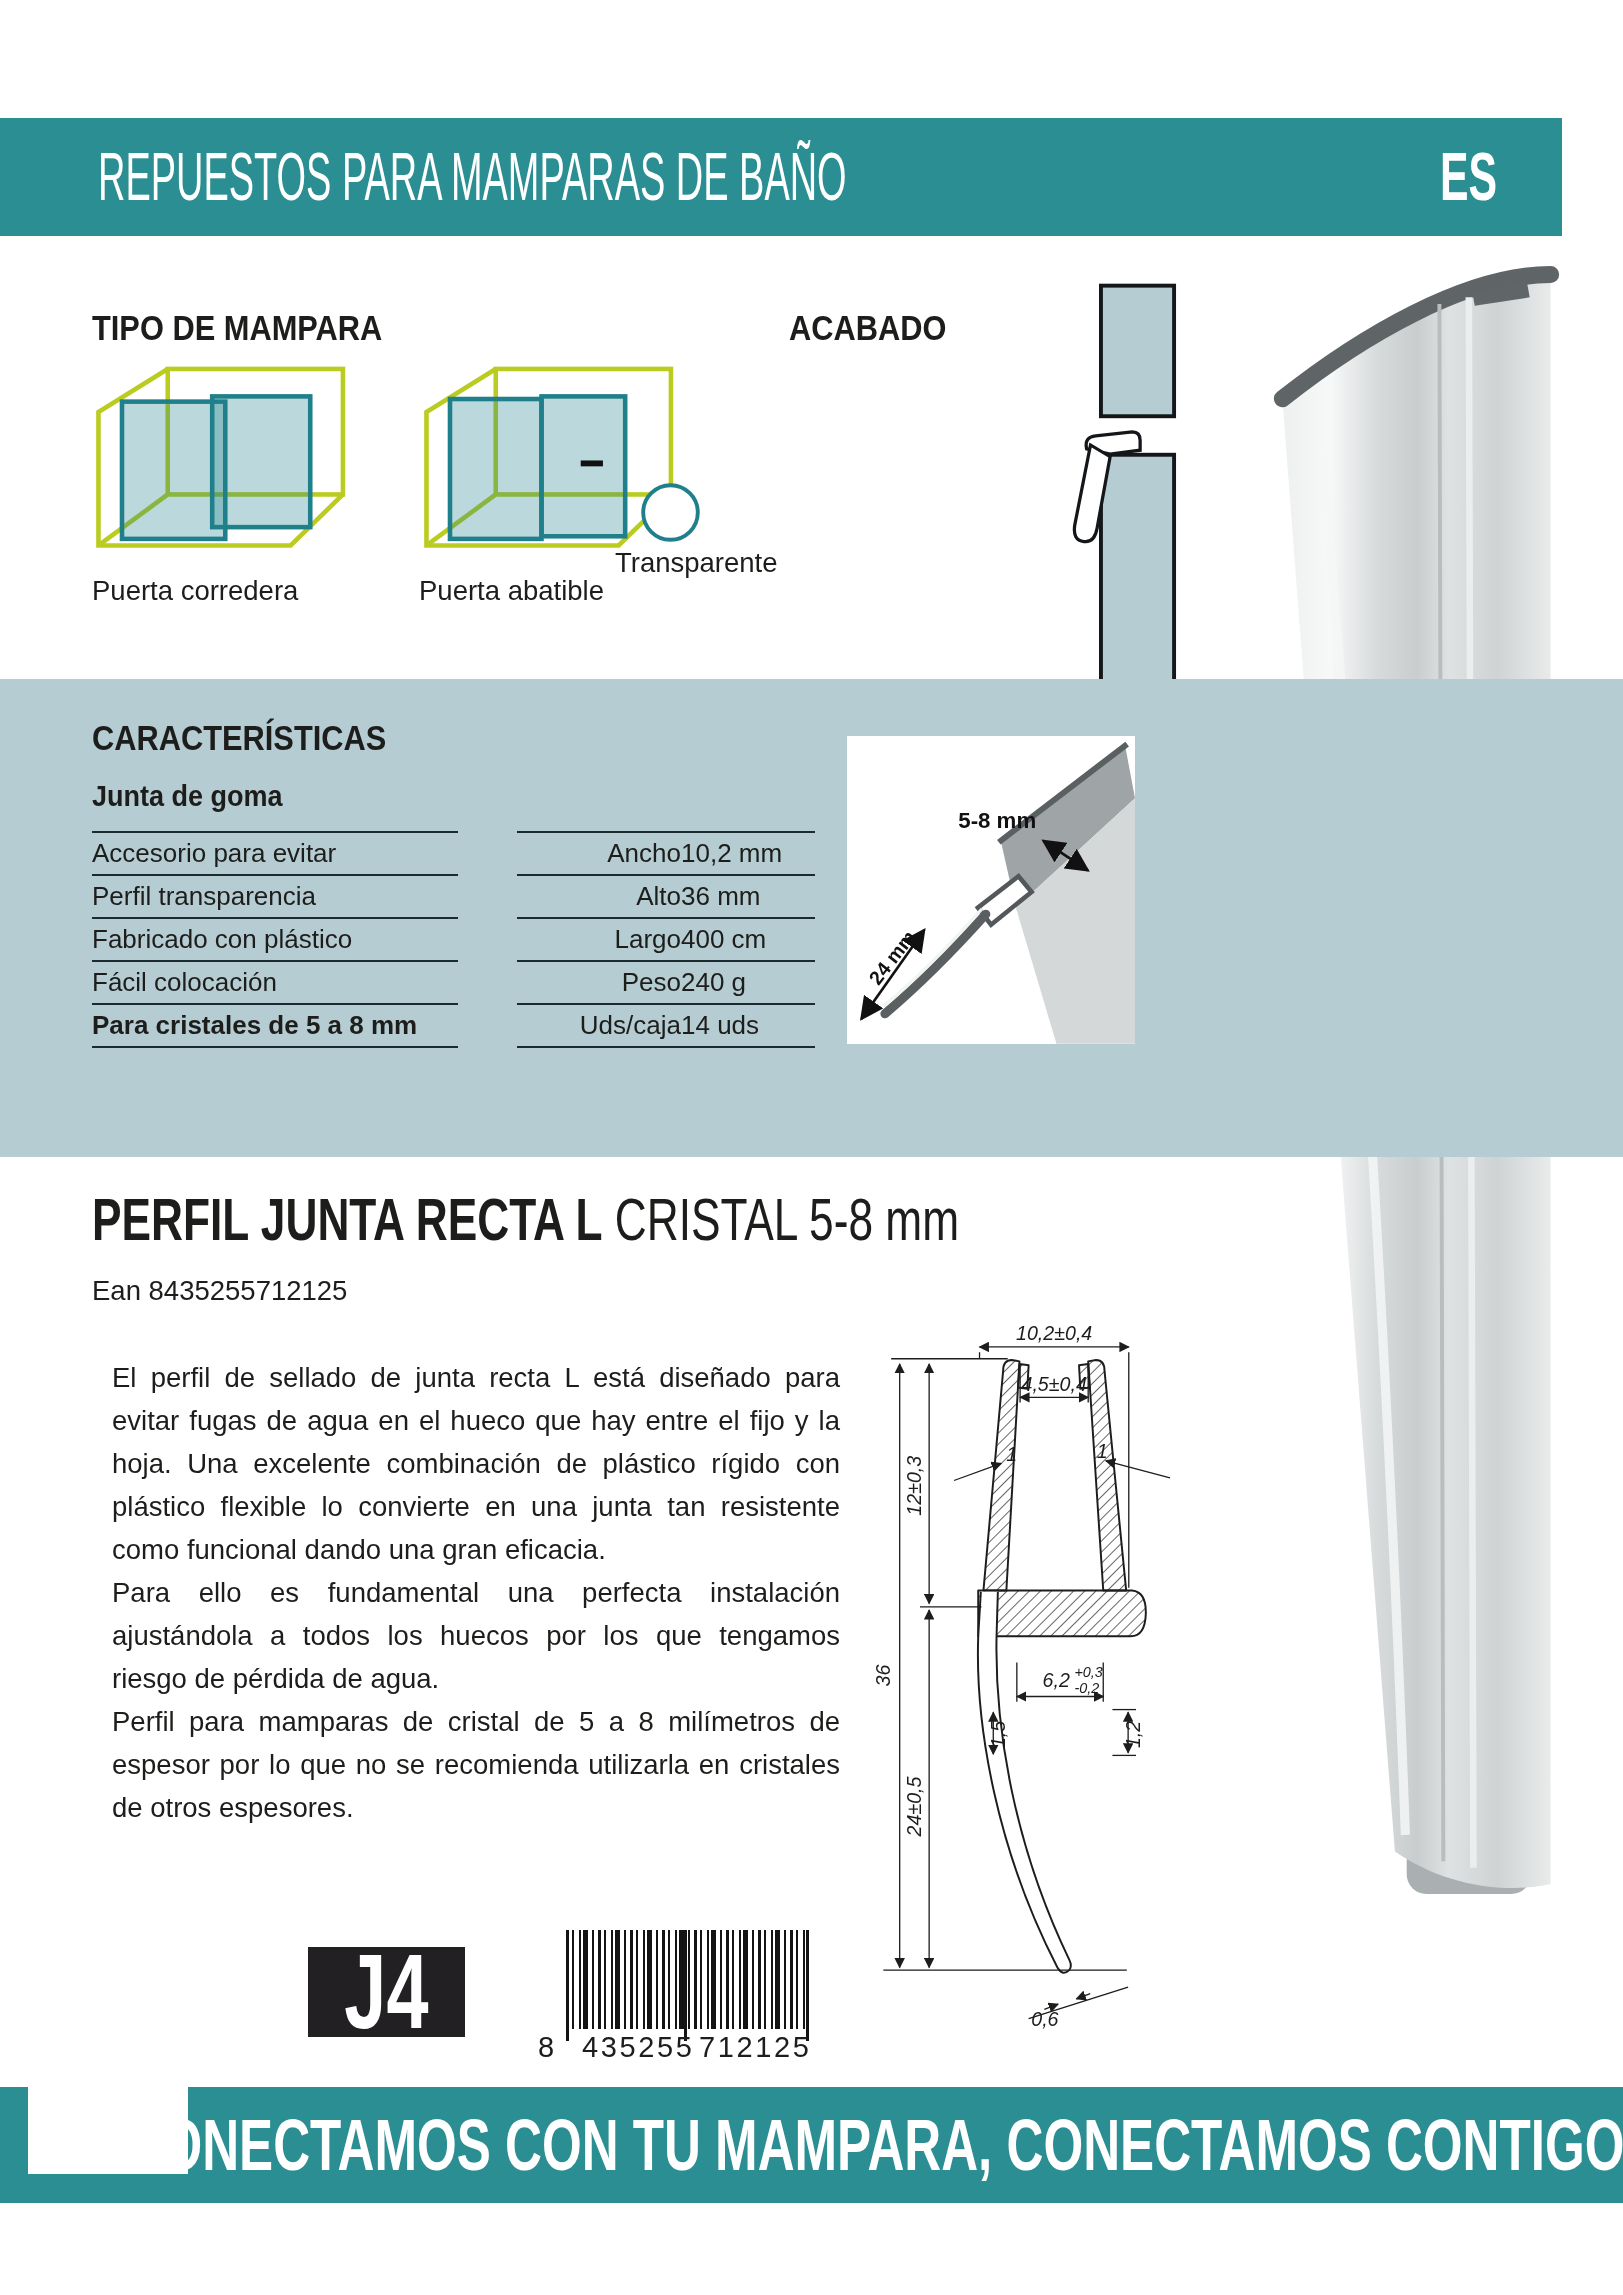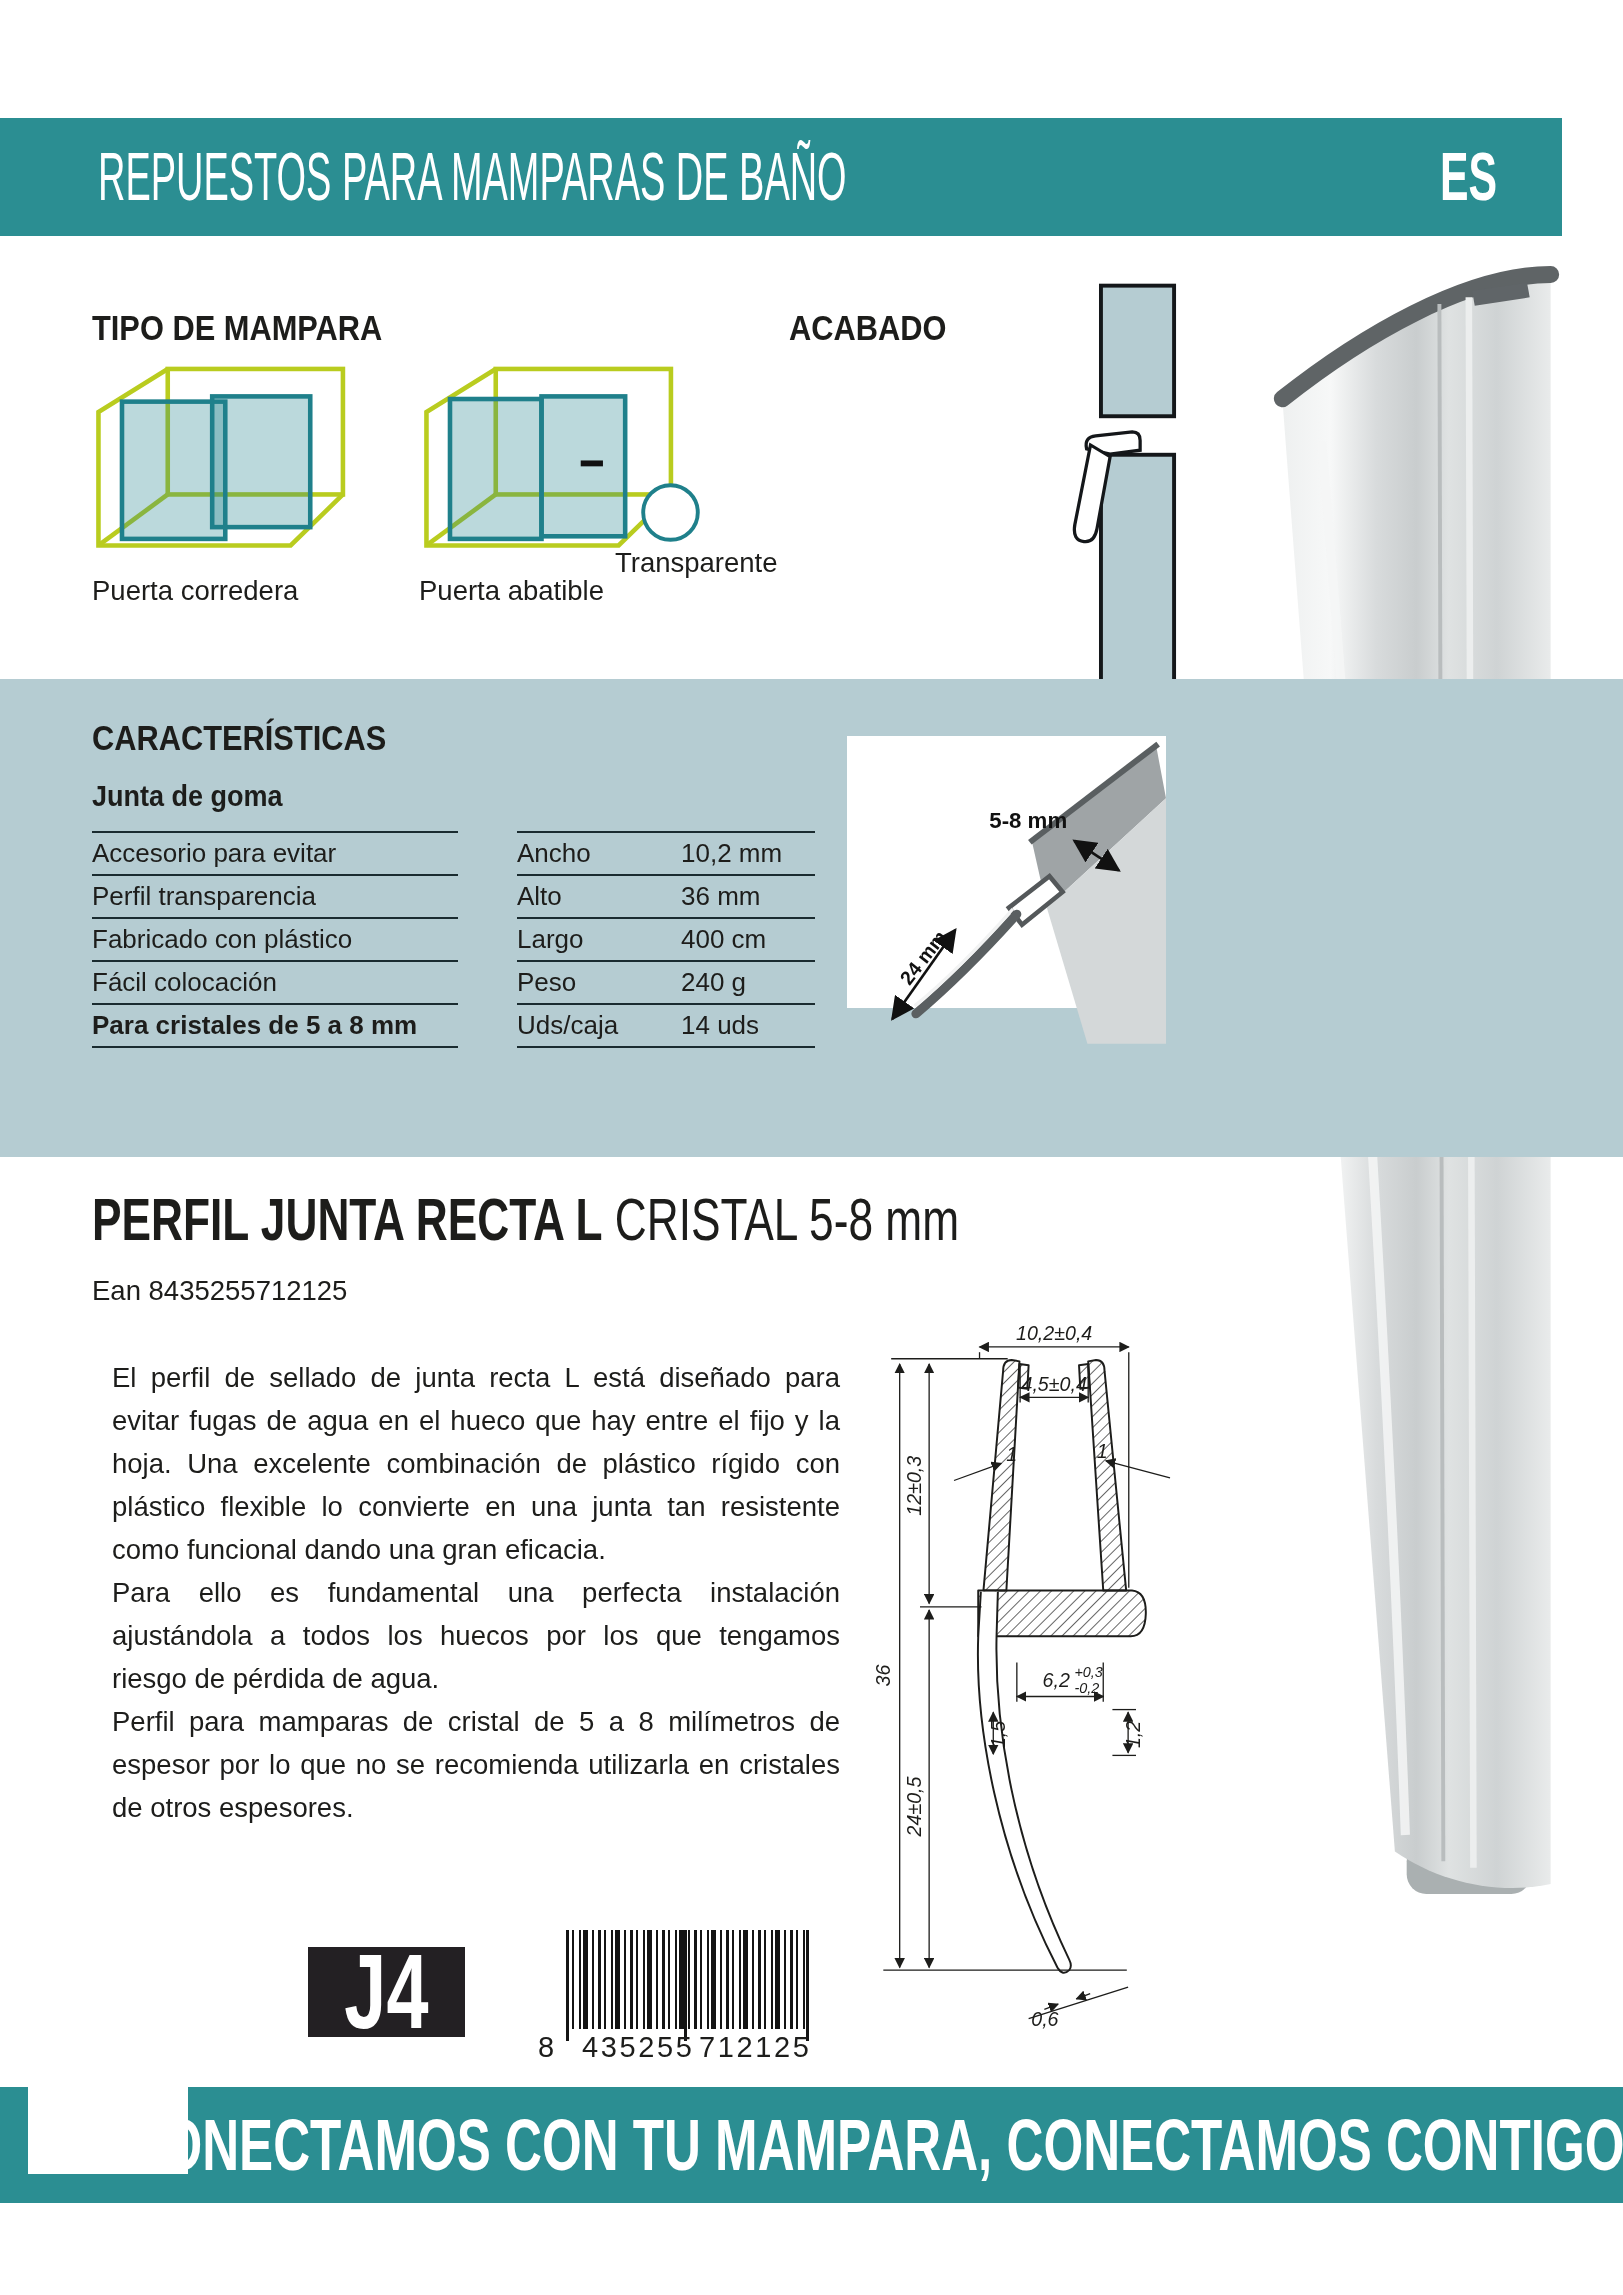--- a/index.html
+++ b/index.html
@@ -22,24 +22,24 @@
   .diagram-label{font-size:27.5px;}
 
   
   .blue-band{left:0;top:679px;width:1623px;height:478px;background:#b5ccd2;}
   .sub-title{left:92px;top:779px;font-size:30px;font-weight:bold;}
   .sub-title .cx{transform:scaleX(.9);}
   .feat-table{left:92px;top:831px;width:366px;border-top:2.6px solid #1a2b30;}
   .spec-table{left:517px;top:831px;width:298px;border-top:2.6px solid #1a2b30;}
   .t-row{height:41px;border-bottom:2.6px solid #1a2b30;display:flex;align-items:center;font-size:26px;}
   .t-row.bold{font-weight:bold;}
-  .spec-label{flex:1;}
+  .spec-label{flex:1;text-align:right;}
   .spec-value{width:134px;}
 
-  .photo-box{left:847px;top:736px;width:288px;height:272px;background:#ffffff;padding-left:31px;}
+  .photo-box{left:847px;top:736px;width:288px;height:308px;background:#ffffff;}
 
   
   .prod-title{left:92px;top:1186px;font-size:59px;white-space:nowrap;}
   .prod-title .cx{transform:scaleX(.75);}
   .prod-title b{font-weight:bold;}
   .prod-ean{left:92px;top:1275px;font-size:27.5px;}
   .prod-desc{left:92px;top:1356px;width:728px;font-size:27.5px;line-height:43px;text-align:justify;margin-left:20px;}
   .prod-desc p{margin:0;}
 
   .code-box{left:308px;top:1947px;width:157px;height:90px;background:#232023;display:flex;align-items:center;justify-content:center;}

